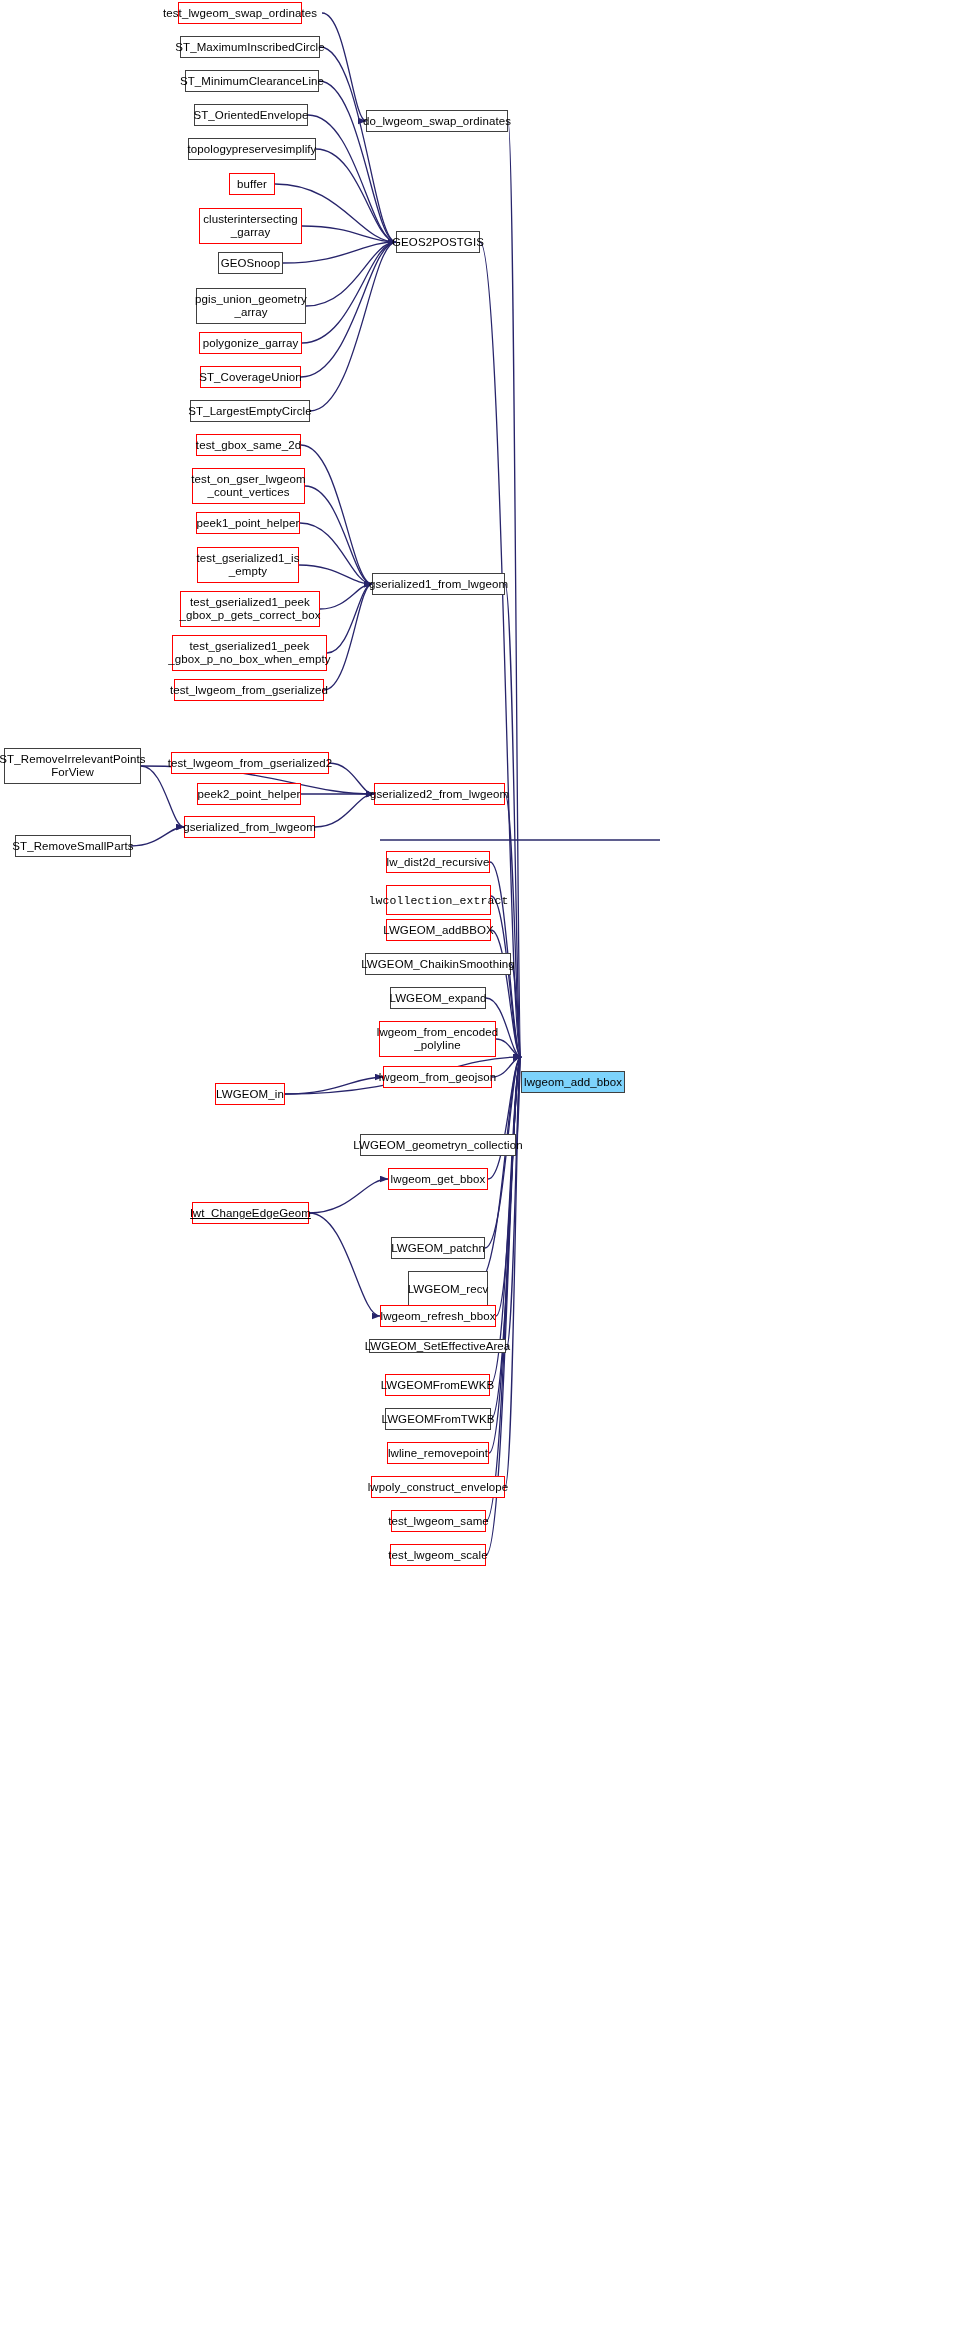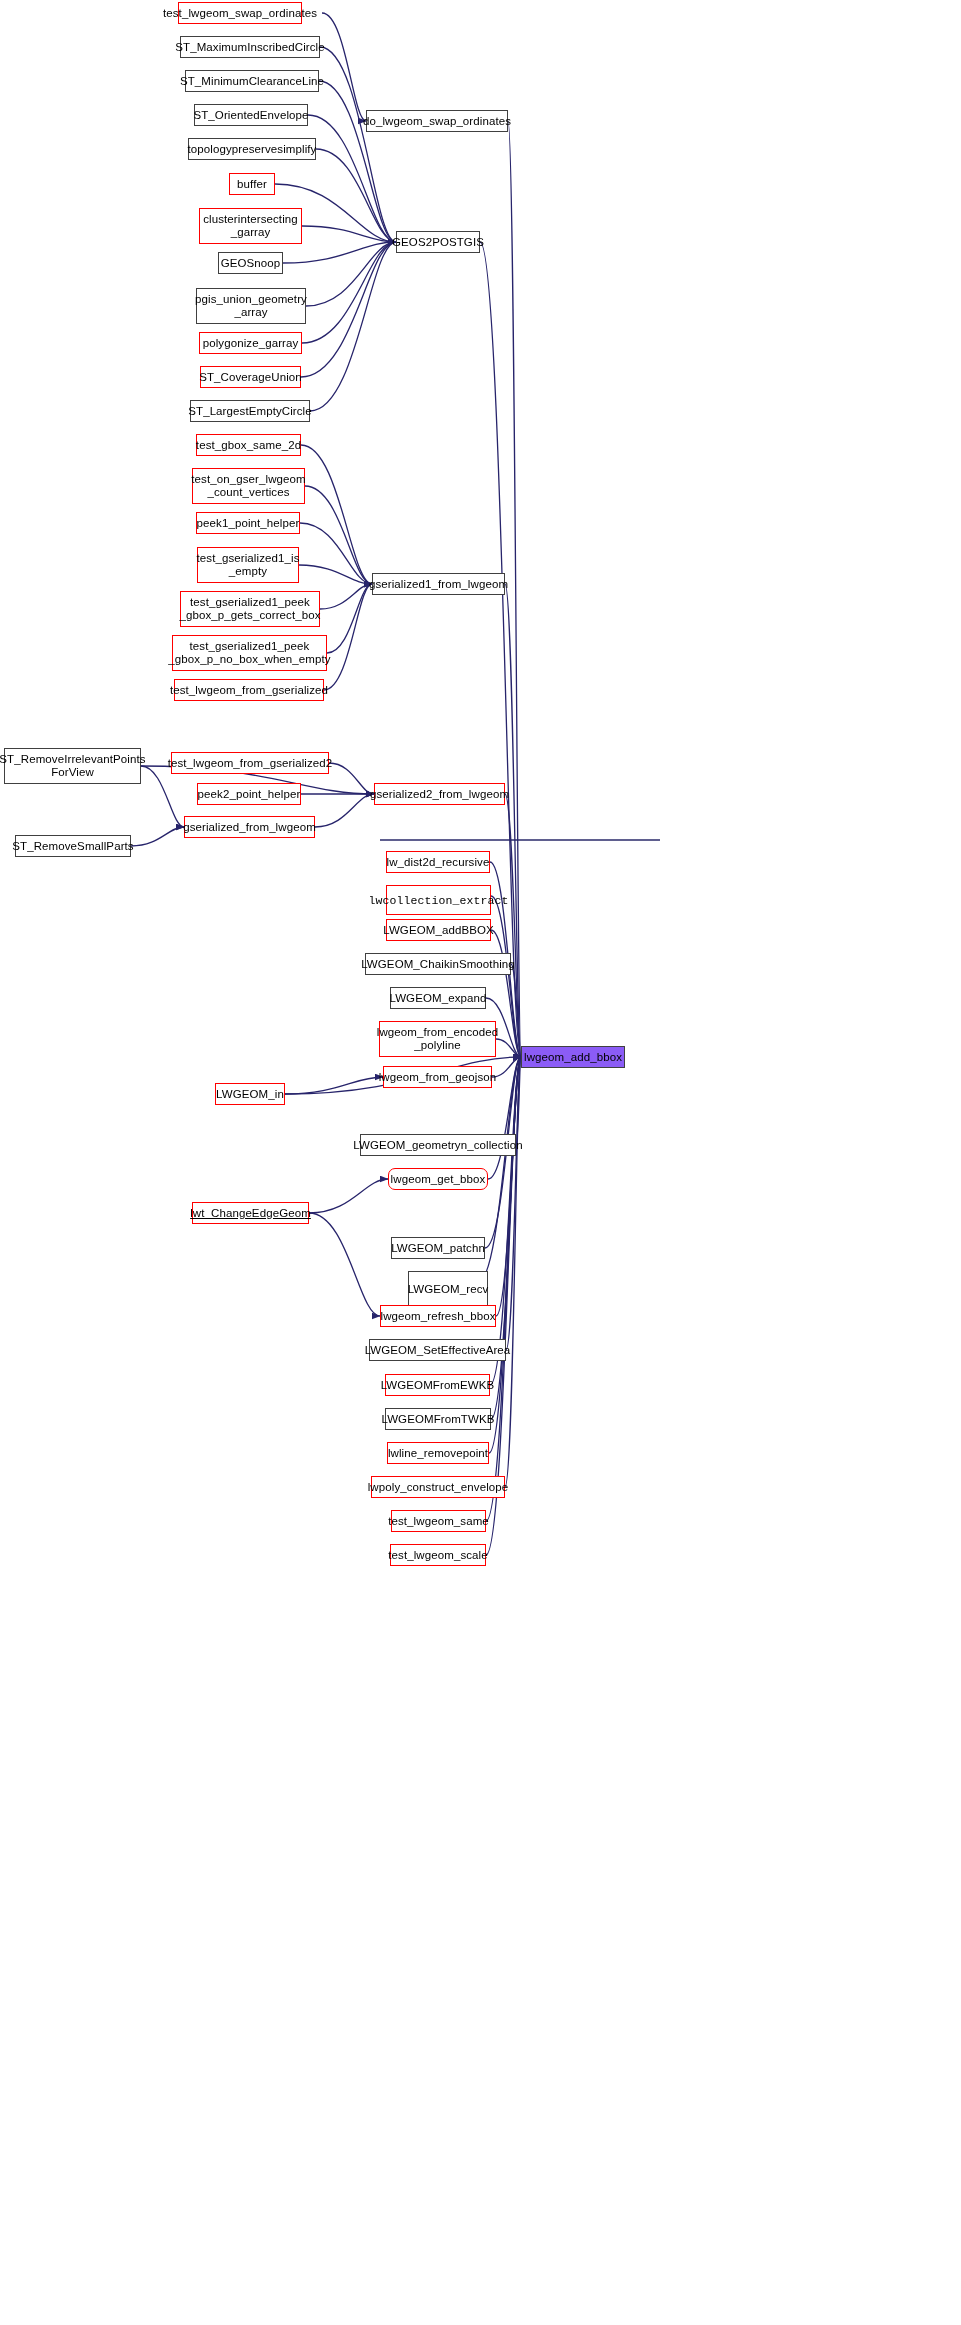--- a/index.html
+++ b/index.html
@@ -41,22 +41,23 @@
     padding: 0 3px;
   }
   .node.red {
     border: 1.6px solid #ff0000;
   }
   .node.black {
     border: 1.6px solid #404040;
   }
   .node.target {
     border: 1.6px solid #404040;
-    background: #8b5cf6;
+    background: #7dd3fc;
     font-weight: normal;
+    margin-top: 25px;
   }
 </style>
 </head>
 <body>
 
 <div id="graph-root">
   <svg id="edges" width="961" height="2325" viewBox="0 0 961 2325">
       <line x1="380" y1="840" x2="660" y2="840" stroke="#5f5f8f" stroke-width="2.2"></line>
       <defs>
         <marker id="ah" markerWidth="9" markerHeight="7" refX="8.4" refY="3.5" orient="auto" markerUnits="userSpaceOnUse">
@@ -151,26 +152,26 @@
       <div class="node red" style="left: 386px; top: 851px; width: 104px; height: 22px;">lw_dist2d_recursive</div>
       <div class="node red" style="left: 386px; top: 885px; width: 105px; height: 30px; font-family: Liberation Mono, monospace;">lwcollection_extract</div>
       <div class="node red" style="left: 386px; top: 919px; width: 105px; height: 22px;">LWGEOM_addBBOX</div>
       <div class="node black" style="left: 365px; top: 953px; width: 146px; height: 22px;">LWGEOM_ChaikinSmoothing</div>
       <div class="node black" style="left: 390px; top: 987px; width: 96px; height: 22px;">LWGEOM_expand</div>
       <div class="node red" style="left: 379px; top: 1021px; width: 117px; height: 36px;">lwgeom_from_encoded
 _polyline</div>
       <div class="node red" style="left: 383px; top: 1066px; width: 109px; height: 22px;">lwgeom_from_geojson</div>
       <div class="node red" style="left: 215px; top: 1083px; width: 70px; height: 22px;">LWGEOM_in</div>
       <div class="node black" style="left: 360px; top: 1134px; width: 156px; height: 22px;">LWGEOM_geometryn_collection</div>
-      <div class="node red" style="left: 388px; top: 1168px; width: 100px; height: 22px; border-radius: 7px;">lwgeom_get_bbox</div>
+      <div class="node red" style="left: 388px; top: 1168px; width: 100px; height: 22px;">lwgeom_get_bbox</div>
       <div class="node red" style="left: 192px; top: 1202px; width: 117px; height: 22px; text-decoration: underline;">lwt_ChangeEdgeGeom</div>
       <div class="node black" style="left: 391px; top: 1237px; width: 94px; height: 22px;">LWGEOM_patchn</div>
       <div class="node black" style="left: 408px; top: 1271px; width: 80px; height: 37px;">LWGEOM_recv</div>
       <div class="node red" style="left: 380px; top: 1305px; width: 116px; height: 22px;">lwgeom_refresh_bbox</div>
-      <div class="node black" style="left: 369px; top: 1339px; width: 137px; height: 22px;">LWGEOM_SetEffectiveArea</div>
+      <div class="node black" style="left: 369px; top: 1339px; width: 137px; height: 14px;">LWGEOM_SetEffectiveArea</div>
       <div class="node red" style="left: 385px; top: 1374px; width: 105px; height: 22px;">LWGEOMFromEWKB</div>
       <div class="node black" style="left: 385px; top: 1408px; width: 106px; height: 22px;">LWGEOMFromTWKB</div>
       <div class="node red" style="left: 387px; top: 1442px; width: 102px; height: 22px;">lwline_removepoint</div>
       <div class="node red" style="left: 371px; top: 1476px; width: 134px; height: 22px;">lwpoly_construct_envelope</div>
       <div class="node red" style="left: 391px; top: 1510px; width: 95px; height: 22px;">test_lwgeom_same</div>
       <div class="node red" style="left: 390px; top: 1544px; width: 96px; height: 22px;">test_lwgeom_scale</div>
       <div class="node black" style="left: 366px; top: 110px; width: 142px; height: 22px;">do_lwgeom_swap_ordinates</div>
       <div class="node black" style="left: 396px; top: 231px; width: 84px; height: 22px;">GEOS2POSTGIS</div>
       <div class="node black" style="left: 372px; top: 573px; width: 133px; height: 22px;">gserialized1_from_lwgeom</div>
       <div class="node red" style="left: 374px; top: 783px; width: 131px; height: 22px;">gserialized2_from_lwgeom</div>

